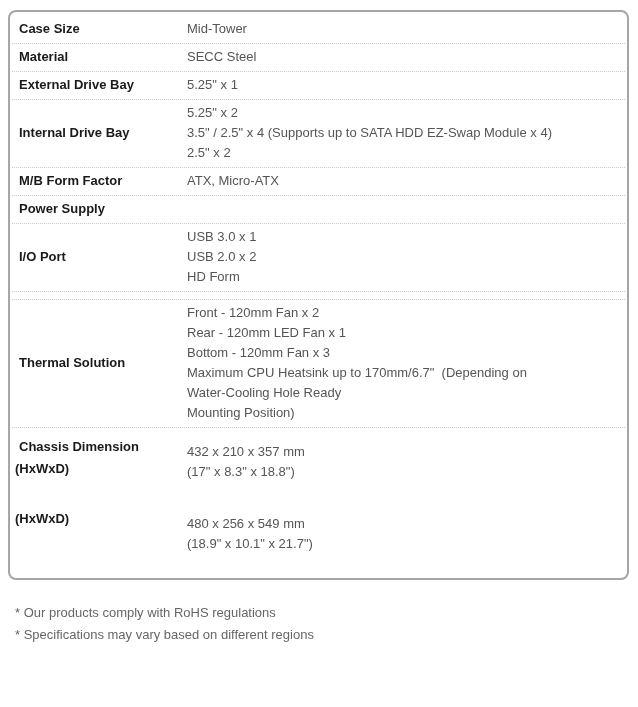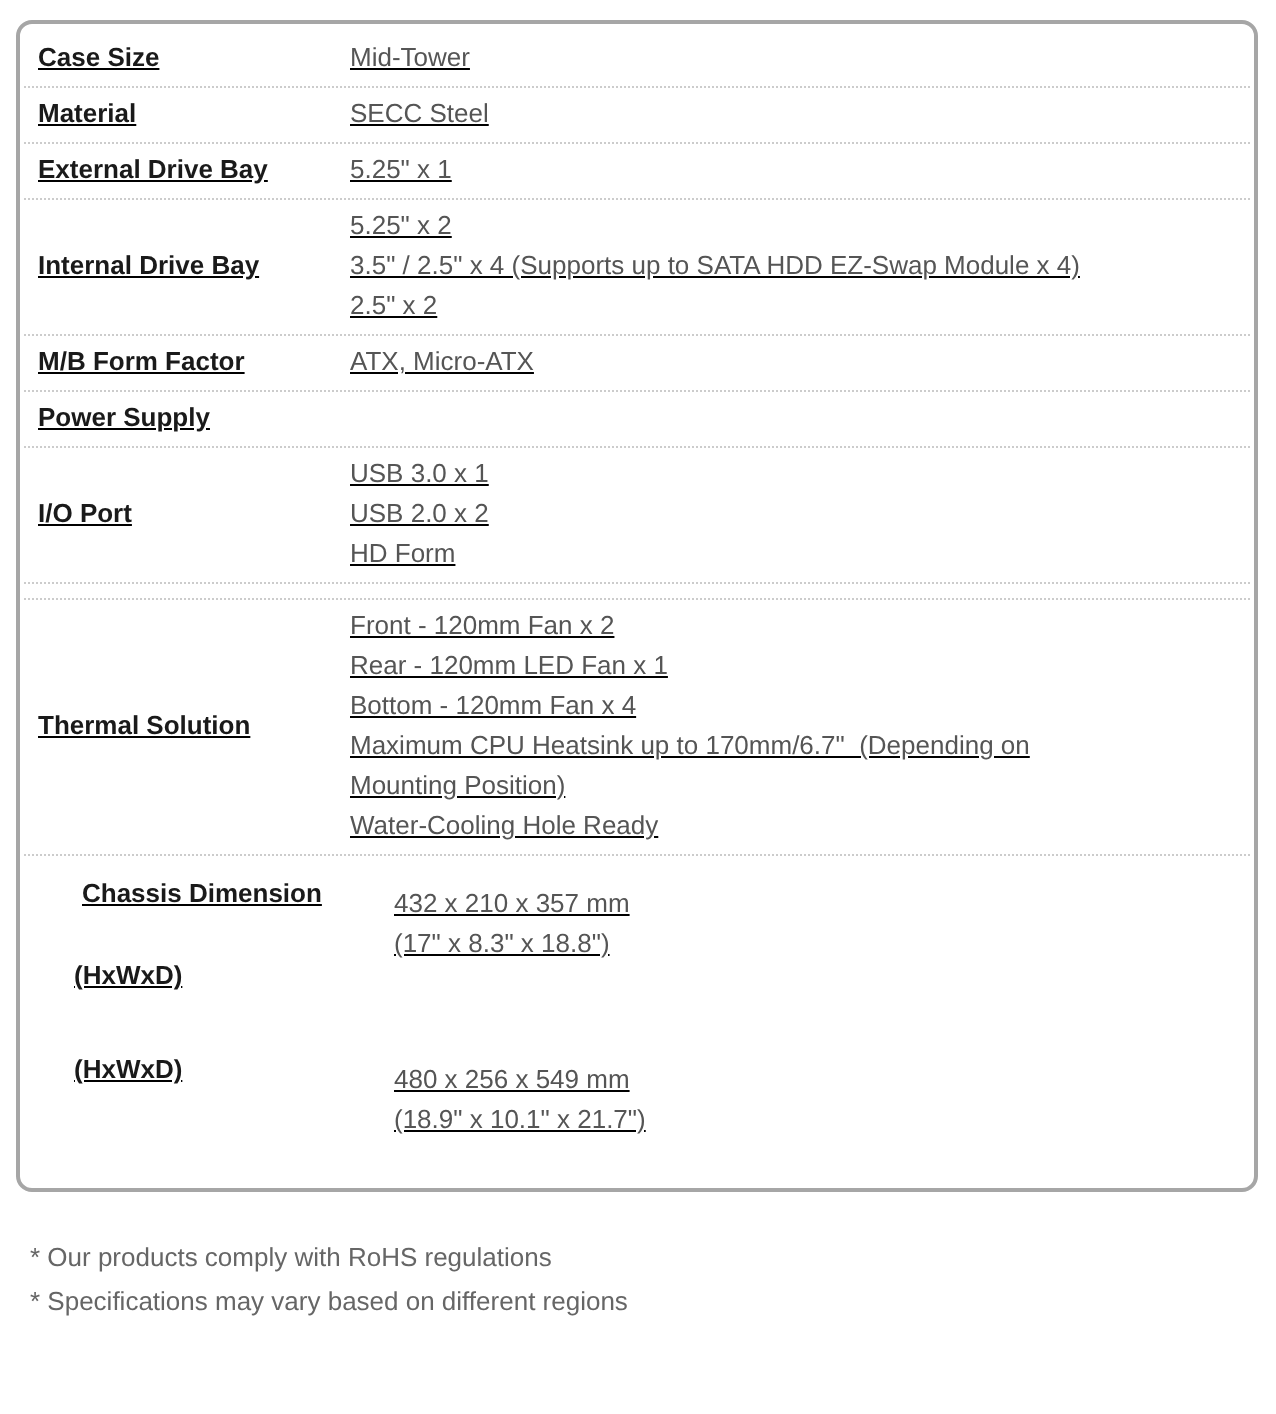--- a/index.html
+++ b/index.html
@@ -10,55 +10,54 @@
     width: 638px;
     height: 707px;
     font-family: "Liberation Sans", sans-serif;
   }
   .spec-table {
     margin: 10px 9px 0 8px;
     border: 2px solid #a6a6a6;
     border-radius: 8px;
     background: #ffffff;
     padding: 4px 2px 20px 2px;
-    text-decoration: underline;
   }
   .row {
     display: flex;
     align-items: center;
     border-bottom: 1px dotted #cccccc;
     padding: 3px 0 4px 0;
   }
   .label {
     flex: 0 0 163px;
     padding-left: 7px;
     font-weight: bold;
     font-size: 13px;
     line-height: 20px;
     color: #1a1a1a;
   }
   .value {
     font-size: 13px;
     line-height: 20px;
     color: #555555;
     max-width: 430px;
+    margin-left: 12px;
   }
   .value > div { white-space: pre-wrap; }
   .row.dim {
     border-bottom: none;
     align-items: flex-start;
     padding: 8px 0 4px 0;
   }
   .row.dim .label {
     display: flex;
     flex-direction: column;
-    gap: 21px;
+    gap: 2px;
     padding-left: 3px;
     padding-top: 1px;
-    margin-left: 22px;
   }
   .row.dim .label .l1 { padding-left: 4px; }
   .row.dim .value { padding-top: 6px; }
   .row.pkg { margin-top: 14px; }
   .notes {
     margin: 22px 0 0 15px;
     font-size: 13px;
     line-height: 22px;
     color: #666666;
   }
@@ -119,24 +118,24 @@
   </div>
 
   <div class="row">
   </div>
 
   <div class="row">
     <div class="label">Thermal Solution</div>
     <div class="value">
       <div>Front - 120mm Fan x 2</div>
       <div>Rear - 120mm LED Fan x 1</div>
-      <div>Bottom - 120mm Fan x 4</div>
+      <div>Bottom - 120mm Fan x 3</div>
       <div>Maximum CPU Heatsink up to 170mm/6.7"  (Depending on</div>
+      <div>Water-Cooling Hole Ready</div>
       <div>Mounting Position)</div>
-      <div>Water-Cooling Hole Ready</div>
     </div>
   </div>
 
   <div class="row dim">
     <div class="label">
       <span class="l1">Chassis Dimension</span>
       <span class="l2">(HxWxD)</span>
     </div>
     <div class="value">
       <div>432 x 210 x 357 mm</div>

